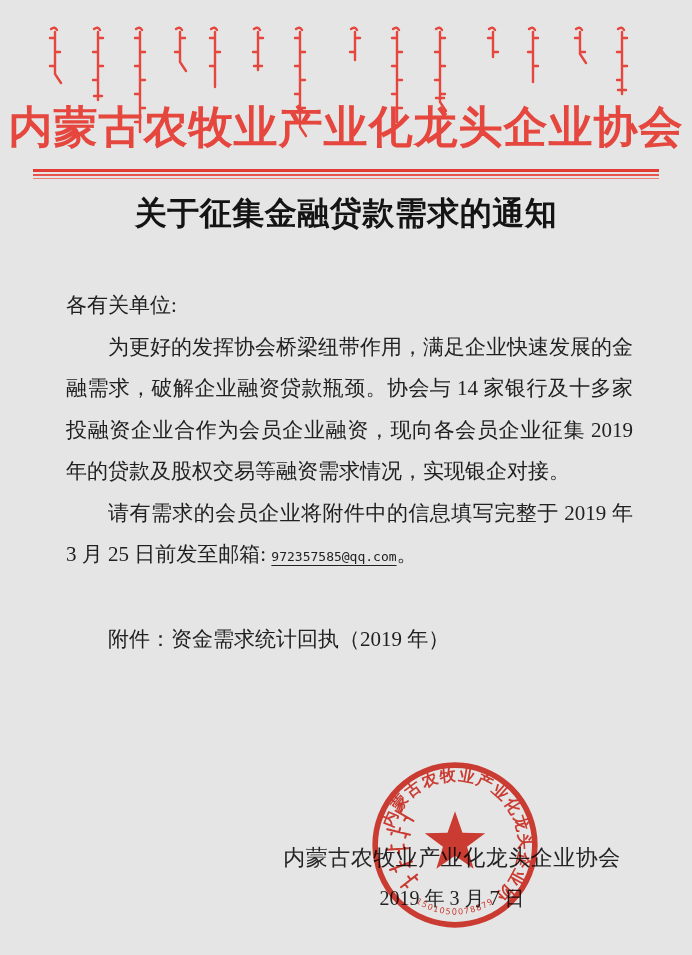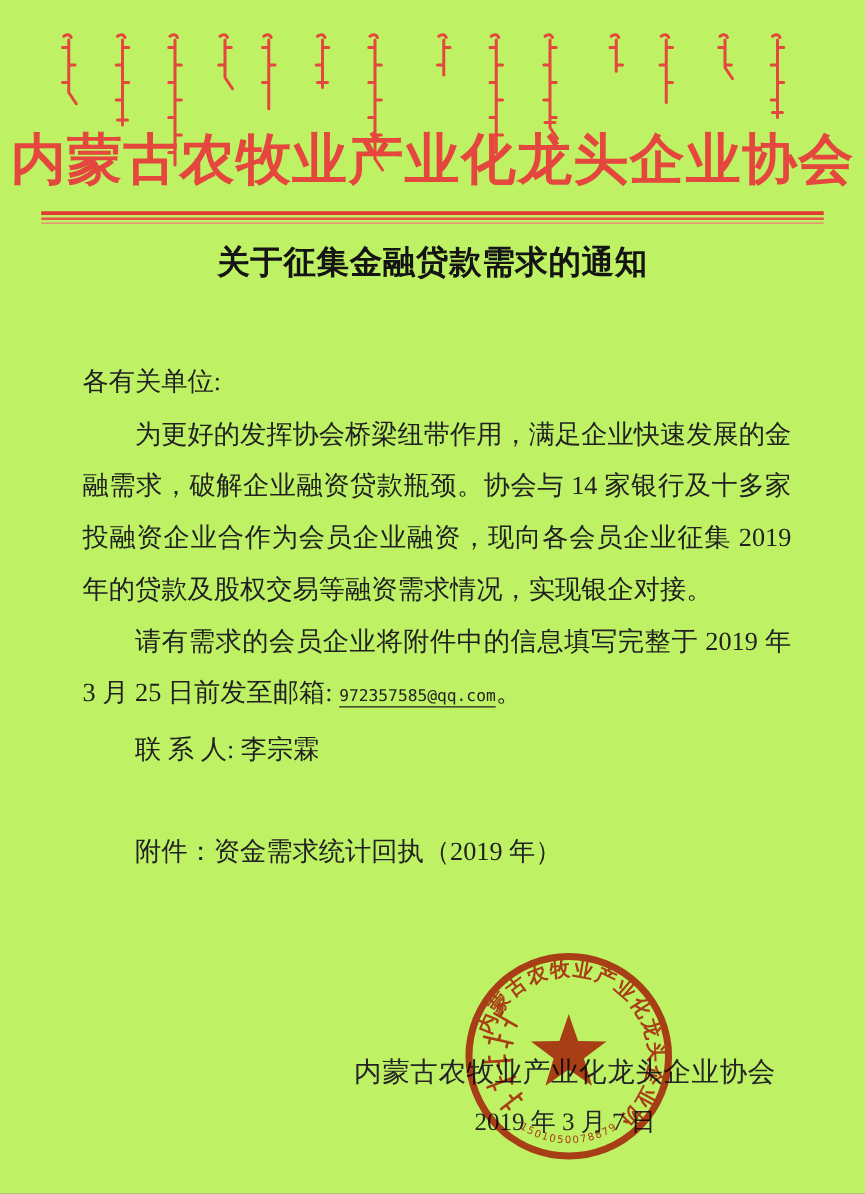--- a/index.html
+++ b/index.html
@@ -1,20 +1,20 @@
 <!DOCTYPE html>
 <html><head>
 <meta charset="utf-8">
 <style>
   html,body{margin:0;padding:0;background:#888;}
   .page{
     position:relative;
     width:692px;height:955px;
     margin:0 auto;
-    background:#bef264;
+    background:#e5e5e5;
     overflow:hidden;
     font-family:"Liberation Serif","DejaVu Serif",serif;
     color:#1e1e1e;
   }
 
   
   .mongol-banner{position:absolute;top:24px;left:0;width:692px;height:118px;}
   .org-name{
     position:absolute;top:98px;left:0;right:0;
     text-align:center;
@@ -24,21 +24,21 @@
   }
   .rule-wrap{position:absolute;top:169px;left:33px;width:626px;}
   .rule-thick{height:3px;background:#e23b33;}
   .rule-thin1{height:2px;background:#e8554c;margin-top:2px;}
   .rule-thin2{height:1px;background:#ef7d76;margin-top:2px;}
 
   
   .doc-title{
     position:absolute;top:192px;left:0;right:0;margin:0;
     text-align:center;
-    font-size:26px;font-weight:bold;color:#141414;
+    font-size:32px;font-weight:bold;color:#141414;
     letter-spacing:0.5px;
   }
 
   
   .body-block{
     position:absolute;top:285px;left:66px;width:567px;
     font-size:21px;line-height:41.5px;color:#212121;
   }
   .body-block p{margin:0;}
   .para{text-align:justify;text-indent:42px;}
@@ -124,21 +124,20 @@
     <div class="rule-thin1"></div>
     <div class="rule-thin2"></div>
   </div>
 
   <h1 class="doc-title">关于征集金融贷款需求的通知</h1>
 
   <div class="body-block">
     <p>各有关单位:</p>
     <p class="para">为更好的发挥协会桥梁纽带作用，满足企业快速发展的金融需求，破解企业融资贷款瓶颈。协会与 14 家银行及十多家投融资企业合作为会员企业融资，现向各会员企业征集 2019 年的贷款及股权交易等融资需求情况，实现银企对接。</p>
     <p class="para"><span>请有需求的会员企业将附件中的信息填写完整于 2019 年 3 月 25 日前发至邮箱: </span><span class="email-link">972357585@qq.com</span><span>。</span></p>
-    <p class="contact-line">联 系 人: 李宗霖</p>
     <p class="attachment-line">附件：资金需求统计回执（2019 年）</p>
   </div>
 
   <div class="signature">
     <div class="sig-org">内蒙古农牧业产业化龙头企业协会</div>
     <div class="sig-date">2019 年 3 月 7 日</div>
   </div>
 
   <svg class="seal" viewBox="0 0 170 170" xmlns="http://www.w3.org/2000/svg">
     <defs>

